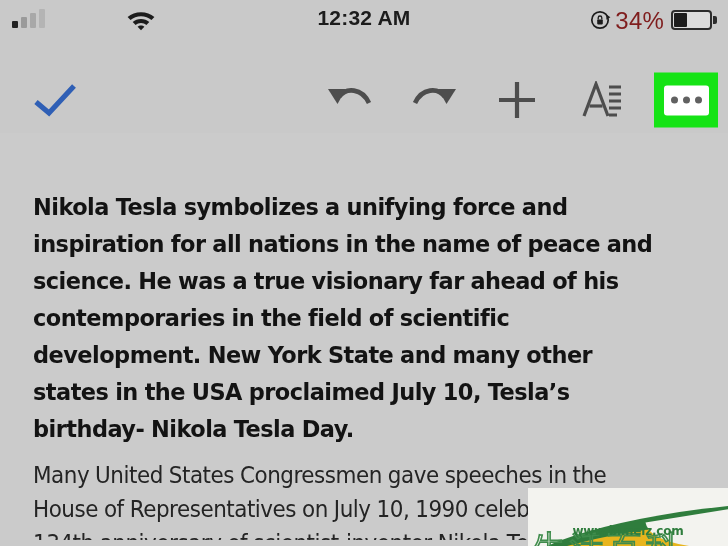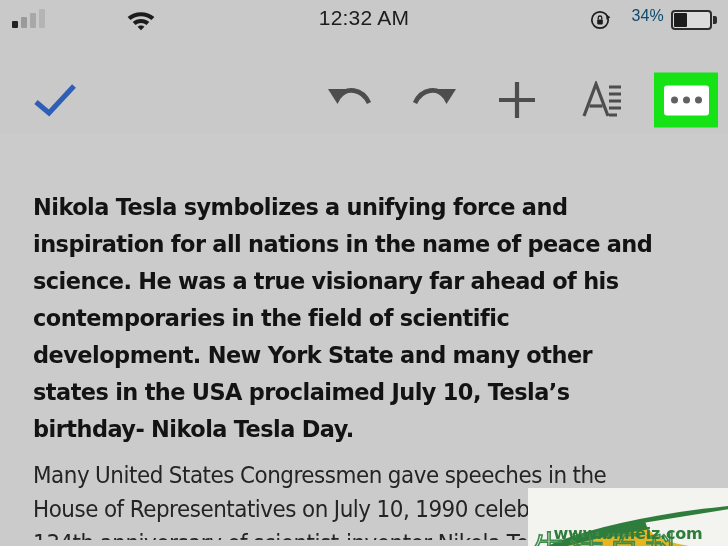--- a/index.html
+++ b/index.html
@@ -54,38 +54,38 @@
     top: 9px;
     width: 30px;
     height: 22px;
   }
   #status-time {
     position: absolute;
     left: 0; right: 0;
     top: 6px;
     text-align: center;
     font-size: 21px;
-    font-weight: 400;
+    font-weight: 700;
     letter-spacing: 0.2px;
     color: #1c1c1c;
     font-family: "Liberation Sans", sans-serif;
   }
   #rotation-lock-icon {
     position: absolute;
     right: 116px;
     top: 9px;
     width: 22px;
     height: 22px;
   }
   #battery-percent {
     position: absolute;
     right: 64px;
     top: 7px;
-    font-size: 16px;
-    color: #0c4a6e;
+    font-size: 24px;
+    color: #7f1d1d;
     letter-spacing: 0.2px;
   }
   #battery-icon {
     position: absolute;
     right: 10px;
     top: 10px;
     width: 47px;
     height: 20px;
   }
   #battery-icon .shell {
@@ -264,21 +264,21 @@
     white-space: nowrap;
     margin-top: 43px;
   }
   #watermark .wm-url {
     position: absolute;
     left: 0;
     right: 0;
     top: 36px;
     text-align: center;
     font-family: "DejaVu Sans", sans-serif;
-    font-size: 16px;
+    font-size: 12px;
     font-weight: bold;
     letter-spacing: -0.2px;
     color: #2f7d3d;
     white-space: nowrap;
   }
 </style>
 </head>
 <body>
 
 <div id="screen">

